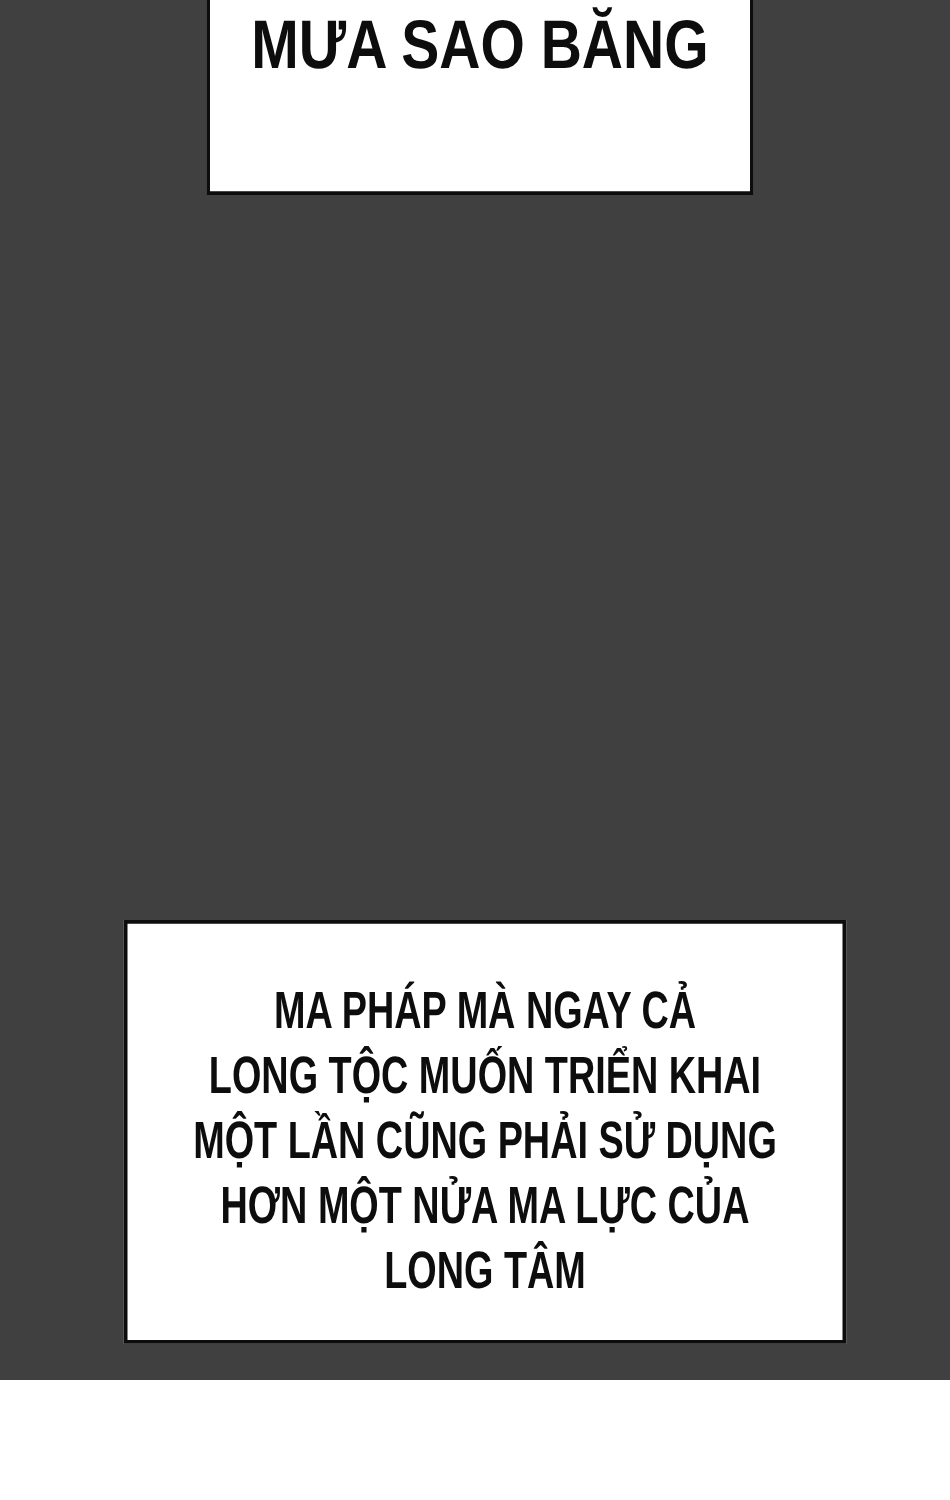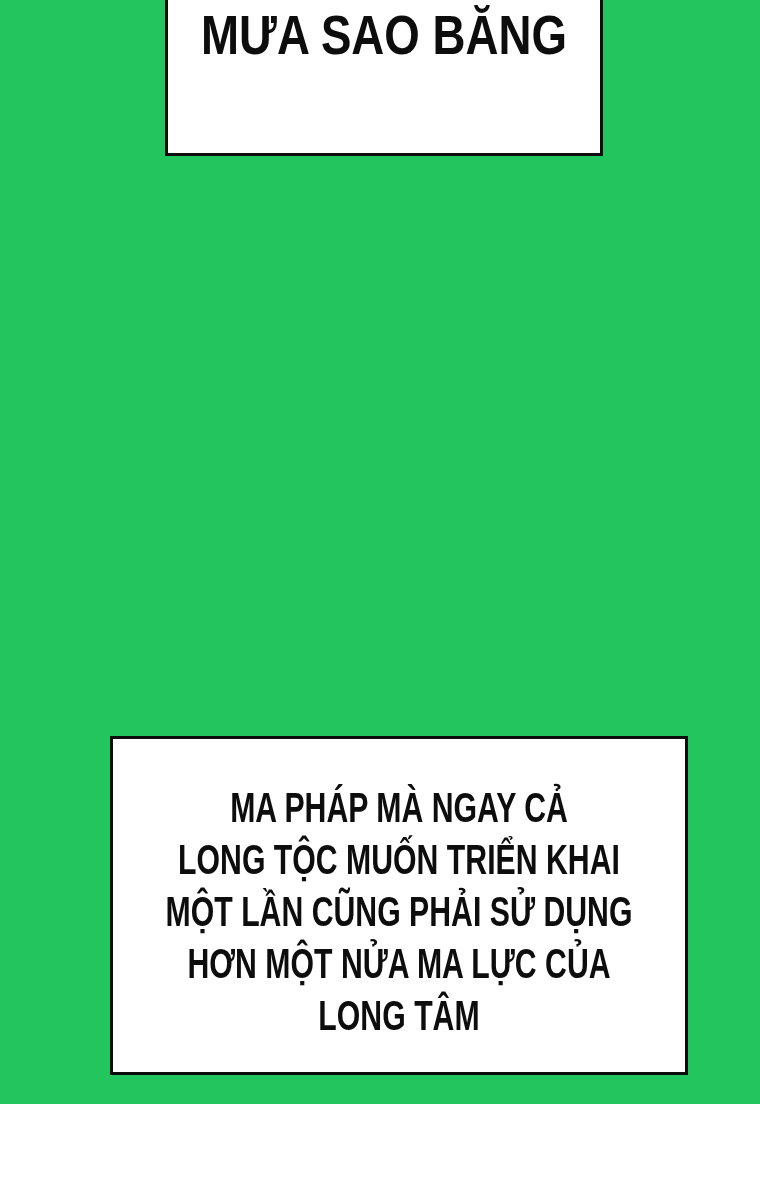--- a/index.html
+++ b/index.html
@@ -3,42 +3,41 @@
 <meta charset="utf-8">
 <style>
   html, body {
     margin: 0;
     padding: 0;
   }
   .comic-page {
     position: relative;
     width: 760px;
     height: 1104px;
-    background: #22c55e;
+    background: #404040;
     overflow: hidden;
     font-family: "Liberation Sans", "DejaVu Sans", sans-serif;
   }
   .caption-box {
     position: absolute;
     box-sizing: border-box;
     border: 3px solid #0d0d0d;
     background: #ffffff;
   }
   .title-box {
     left: 165px;
     top: -30px;            
     width: 438px;
     height: 186px;
   }
   .narration-box {
     left: 99px;
     top: 736px;
     width: 578px;
     height: 339px;
-    margin-left: 11px;
   }
   .title-text {
     position: absolute;
     left: 50%;
     top: 35px;
     width: 600px;
     transform: translateX(-50%) scaleX(0.83);
     font-weight: bold;
     font-size: 55px;
     line-height: 55px;

